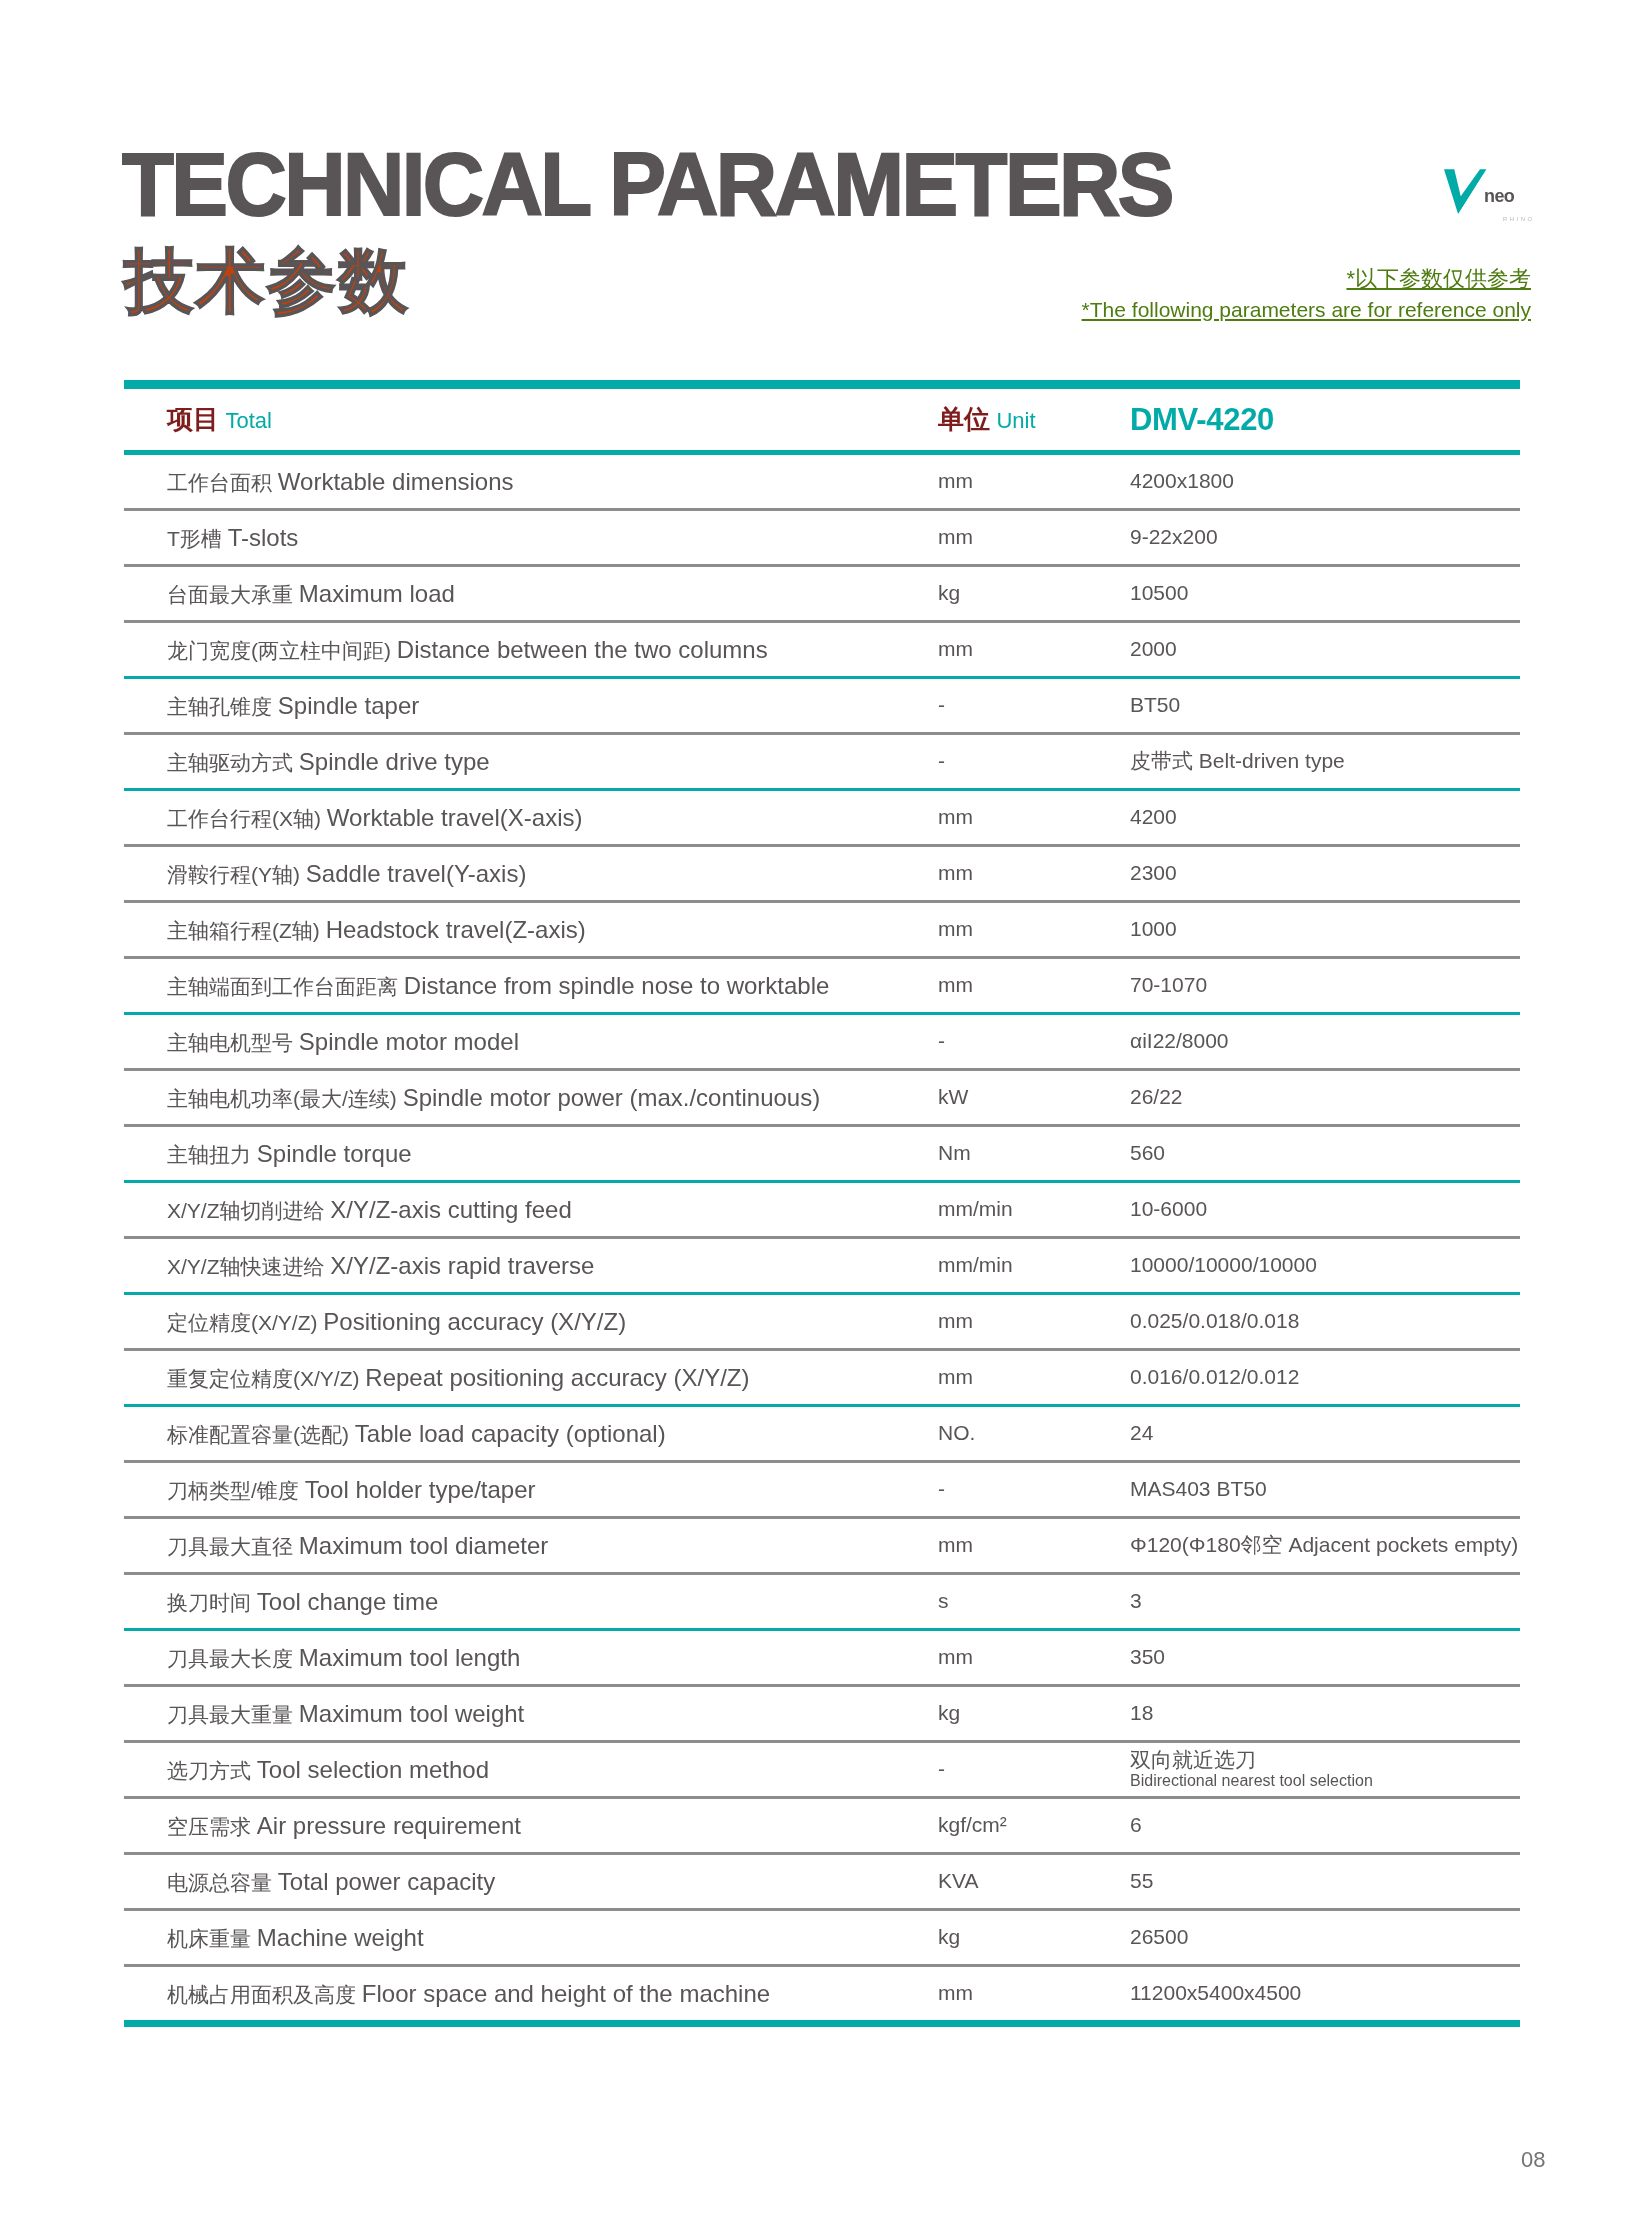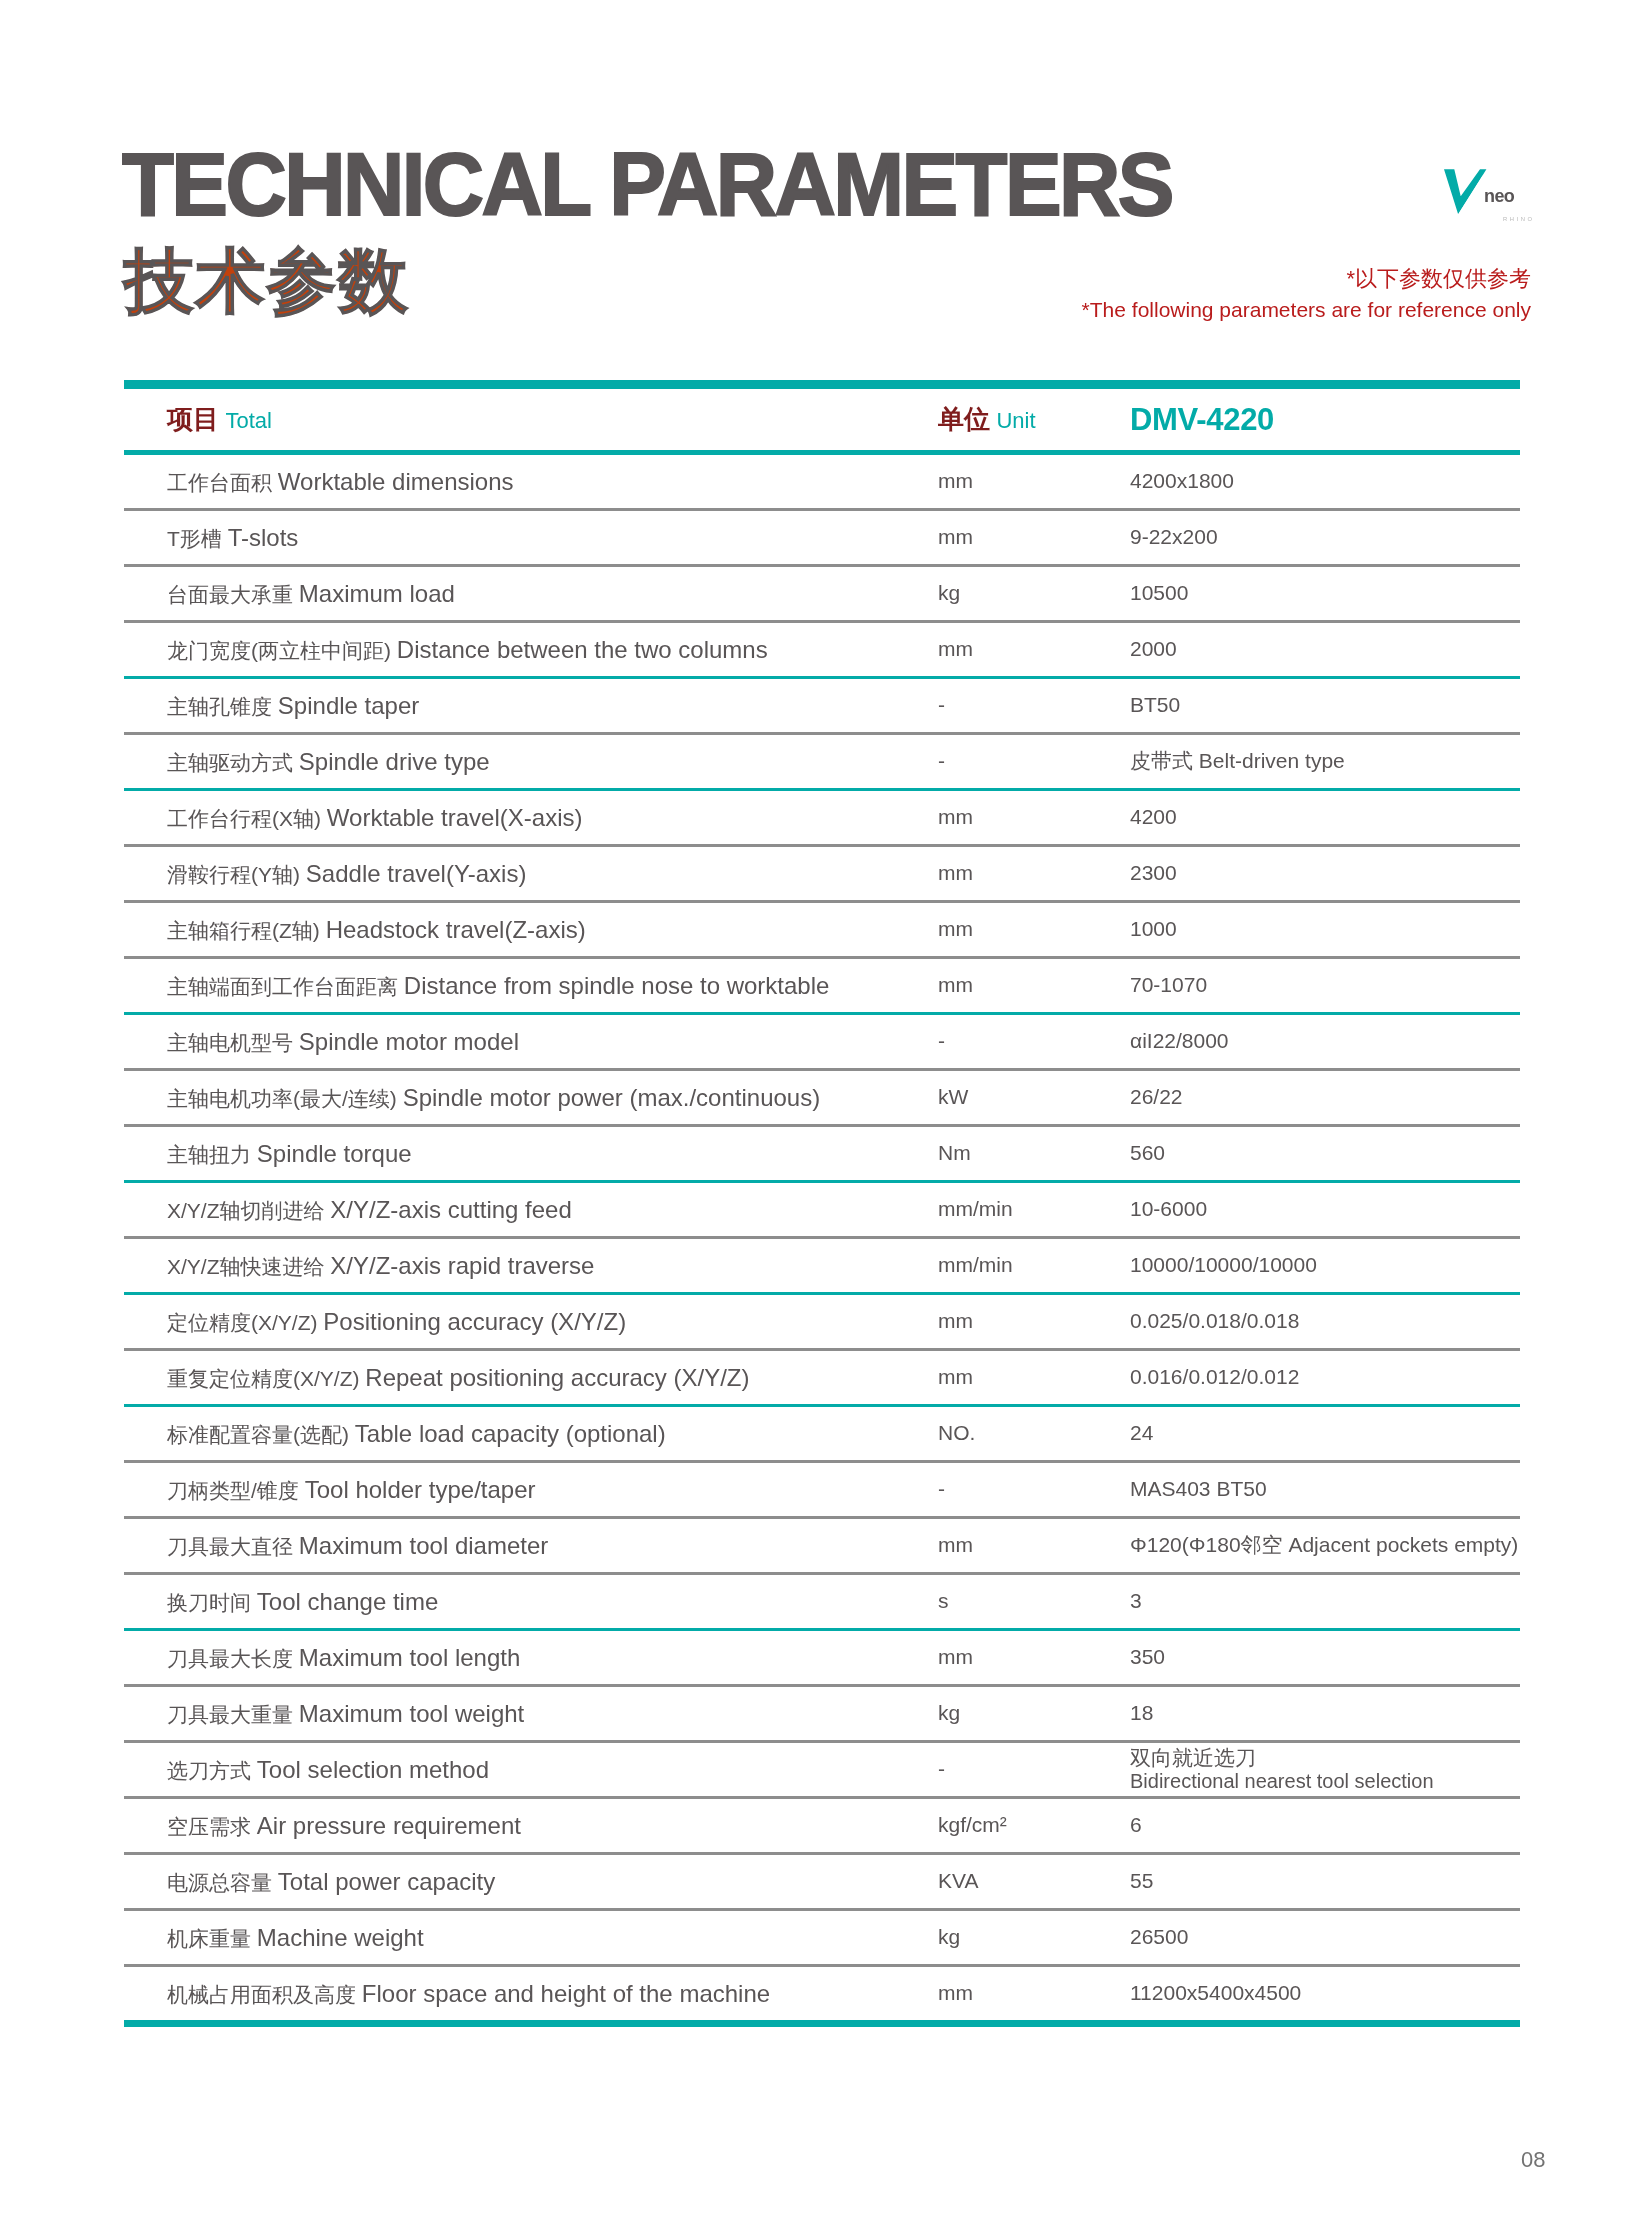--- a/index.html
+++ b/index.html
@@ -8,41 +8,41 @@
   .title-en { position: absolute; left: 122px; top: 139px; font-size: 85px; font-weight: 900;
               letter-spacing: -2.6px; color: #595556; line-height: 1; transform: scaleY(1.05);
               transform-origin: left top; -webkit-text-stroke: 1.9px #595556; }
   .title-cn { position: absolute; left: 124px; top: 246px; font-size: 70px; font-weight: 700;
               color: #c2410c; line-height: 1; letter-spacing: 1.3px; -webkit-text-stroke: 1.3px #595556; }
   .logo { position: absolute; left: 1444px; top: 168px; width: 90px; height: 52px; }
   .logo .neo { position: absolute; left: 40px; top: 19.3px; font-size: 18px; font-weight: 900;
                color: #595556; line-height: 1; letter-spacing: -0.6px; }
   .logo .rhino { position: absolute; left: 59px; top: 48px; font-size: 5.8px; letter-spacing: 2.6px;
                  color: #b9b9b9; }
-  .note { position: absolute; right: 115px; text-align: right; color: #b91c1c; }
+  .note { position: absolute; right: 115px; text-align: right; color: #4d7c0f; text-decoration: underline; }
   .note-cn { top: 264px; font-size: 22px; }
   .note-en { top: 298px; font-size: 21px; }
   .table { position: absolute; left: 124px; top: 380px; width: 1396px; }
   .top-bar { height: 9px; background: #03aba8; }
   .header-row { height: 61px; display: flex; align-items: center; position: relative;
                 border-bottom: 5.2px solid #03aba8; }
   .col-item { position: absolute; left: 43px; }
   .col-unit { position: absolute; left: 814px; }
   .col-val  { position: absolute; left: 1006px; }
   .hdr-cn { font-size: 26px; font-weight: 700; color: #7f1d1d; }
   .hdr-en { font-size: 22px; color: #03aba8; font-weight: 300; margin-left: 6.4px; }
   .hdr-model { font-size: 31px; font-weight: 700; color: #03aba8; letter-spacing: -0.3px; }
   .row { height: 53px; position: relative; display: flex; align-items: center;
          border-bottom: 3.2px solid #8d8d8d; }
   .row.teal { border-bottom: 3.2px solid #03aba8; }
   .row.last { border-bottom: 7.7px solid #03aba8; }
   .cell { position: absolute; font-size: 21px; color: #595556; line-height: 1.15; white-space: nowrap; }
   .cell .en { font-size: 24px; }
   .val2 { display: flex; flex-direction: column; justify-content: center; }
-  .val2 .sub { font-size: 20px; margin-top: 0px; }
+  .val2 .sub { font-size: 16px; margin-top: 0px; }
   .page-num { position: absolute; left: 1521px; top: 2147px; font-size: 22px; color: #737373; }
 </style>
 </head>
 <body>
 
 <div class="title-en">TECHNICAL PARAMETERS</div>
 <div class="title-cn">技术参数</div>
 
 <div class="logo">
   <svg width="45" height="49" viewBox="0 0 70 76" style="position:absolute;left:0;top:0">

